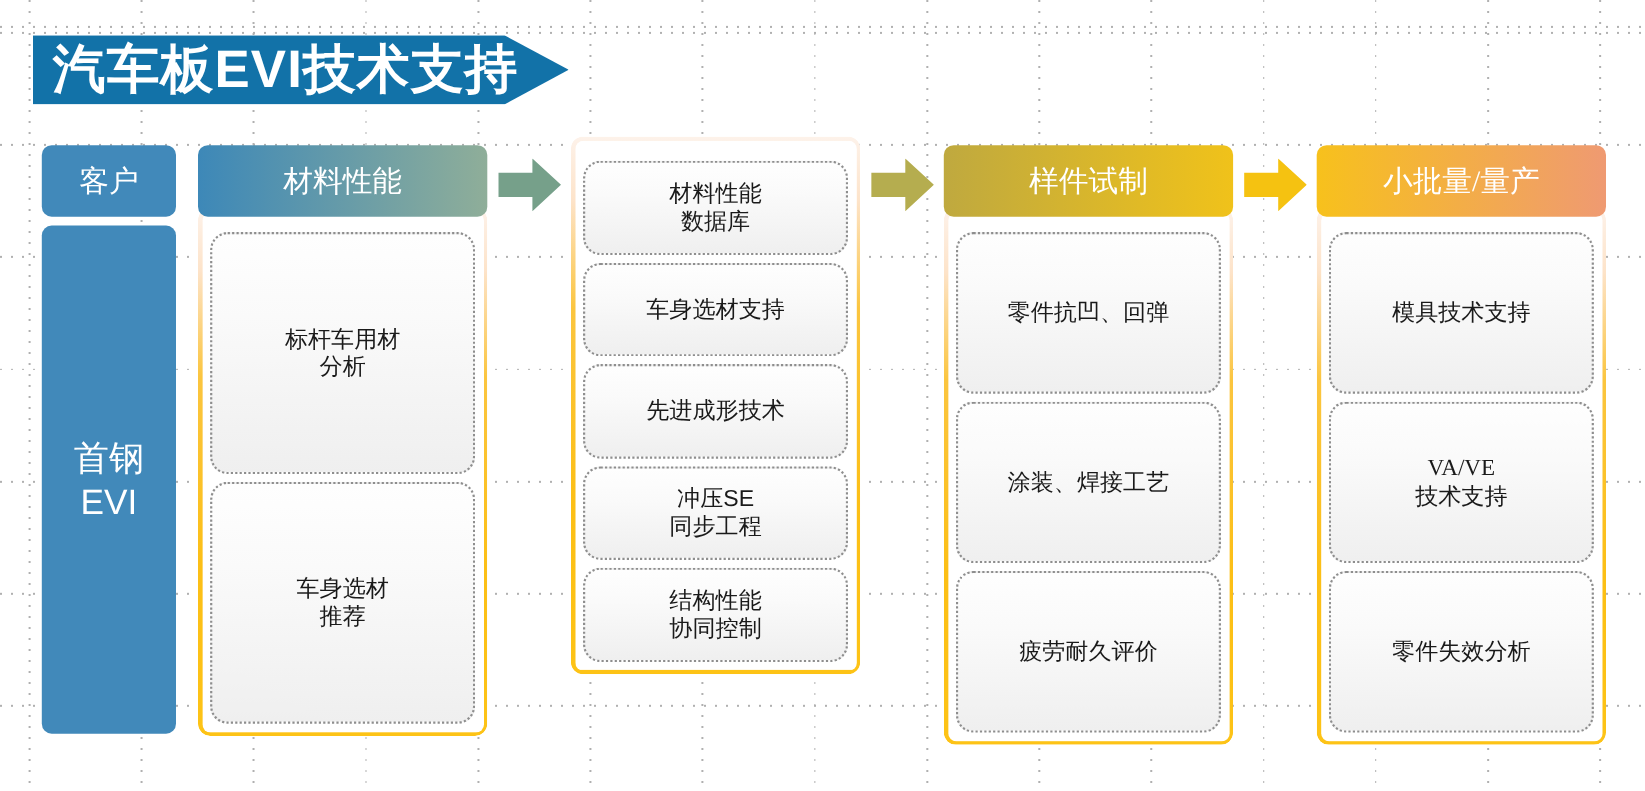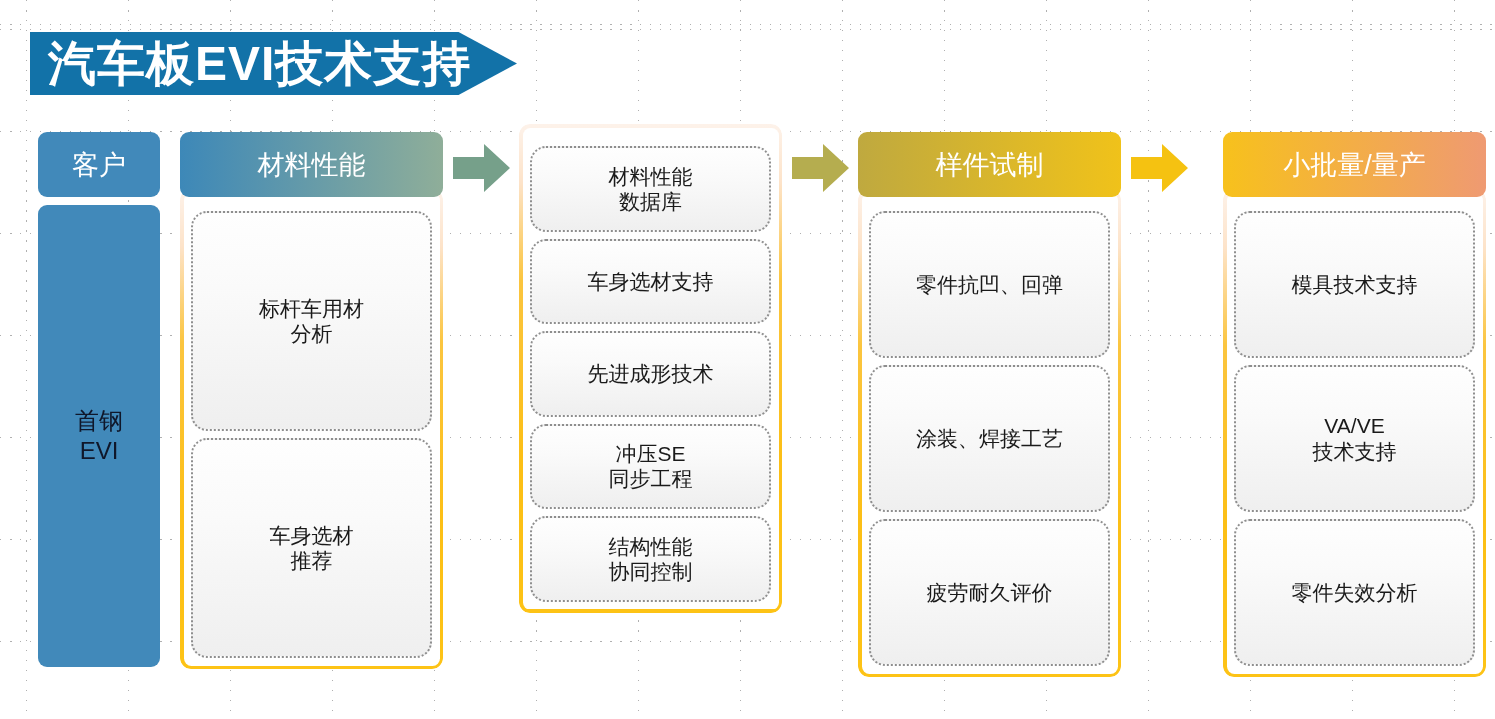--- a/index.html
+++ b/index.html
@@ -85,31 +85,31 @@
   }
   .cust-body {
     margin-top: 8px;
     height: 462px;
     border-radius: 9px;
     background: #4189ba;
     display: flex;
     align-items: center;
     justify-content: center;
     text-align: center;
-    color: #0f172a;
-    font-size: 24px;
+    color: #ffffff;
+    font-size: 32px;
     line-height: 1.25;
   }
 
   
   .stage { width: 263px; }
   #col-s1 { left: 180px; }
   #col-s2 { left: 519px; }
   #col-s3 { left: 858px; }
-  #col-s4 { left: 1223px; }
+  #col-s4 { left: 1197px; font-family: Liberation Serif, serif; }
 
   .stage-head {
     height: 65px;
     border-radius: 9px;
     display: flex;
     align-items: center;
     justify-content: center;
     color: #ffffff;
     font-size: 27px;
     position: relative;

